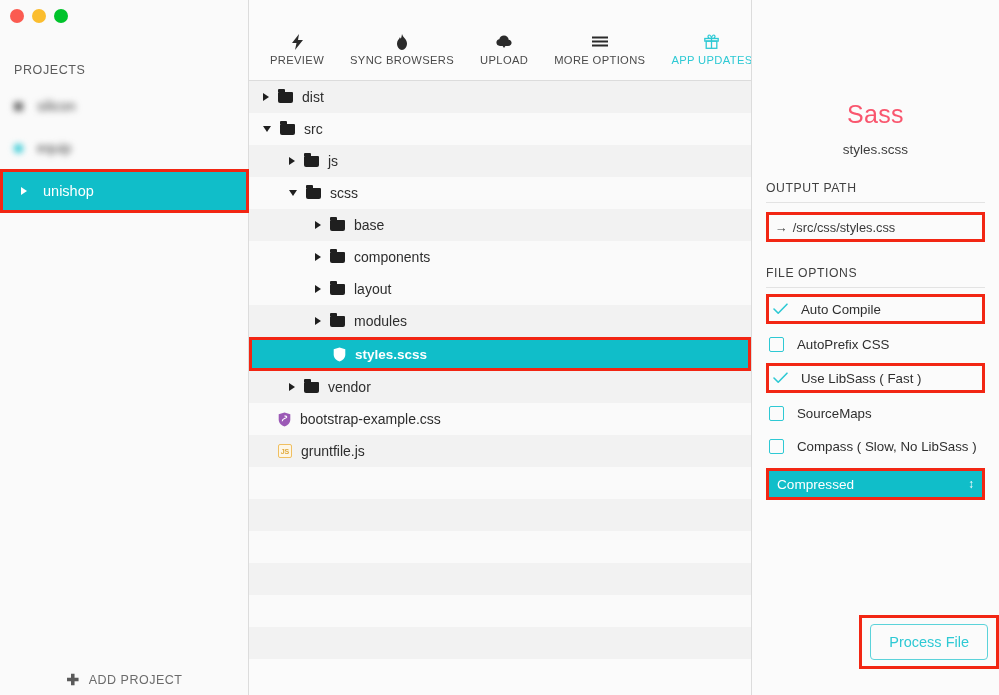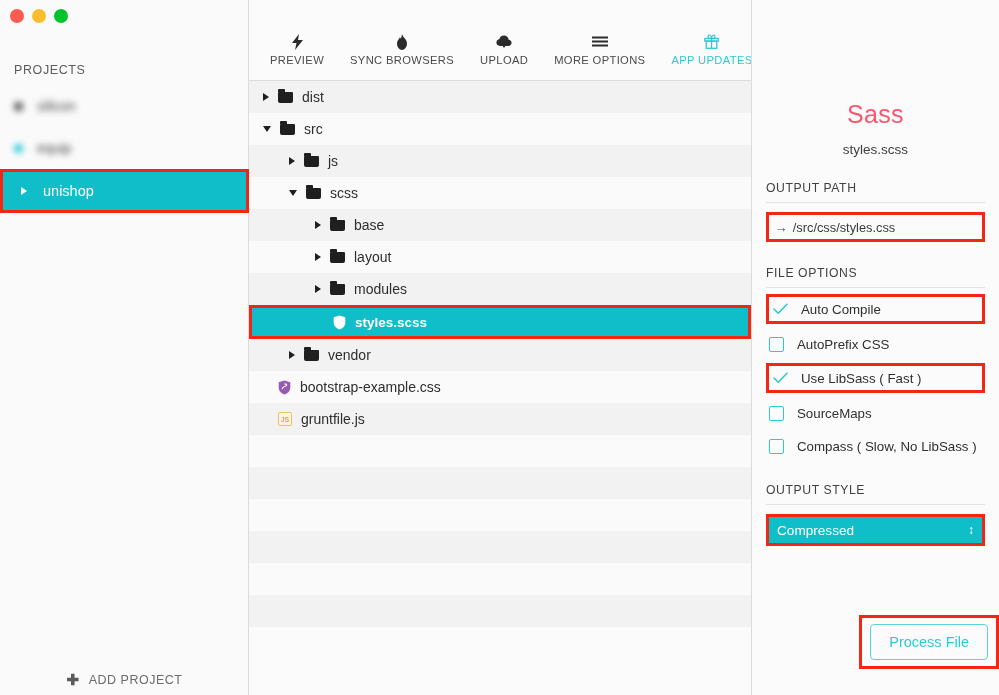--- a/index.html
+++ b/index.html
@@ -453,20 +453,25 @@
           <span class="label">scss</span>
         </div>
         <div class="row odd" style="padding-left:66px">
           <span class="arrow right"></span>
           <span class="folder-ico"></span>
           <span class="label">base</span>
         </div>
         <div class="row even" style="padding-left:66px">
           <span class="arrow right"></span>
           <span class="folder-ico"></span>
+          <span class="label">components</span>
+        </div>
+        <div class="row even" style="padding-left:66px">
+          <span class="arrow right"></span>
+          <span class="folder-ico"></span>
           <span class="label">layout</span>
         </div>
         <div class="row odd" style="padding-left:66px">
           <span class="arrow right"></span>
           <span class="folder-ico"></span>
           <span class="label">modules</span>
         </div>
         <div class="row even selected" style="padding-left:66px">
           <span class="arrow none"></span>
           <span class="sass-ico">
@@ -541,21 +546,20 @@
         <div class="opt">
           <span class="cbox"></span>
           <span>SourceMaps</span>
         </div>
         <div class="opt">
           <span class="cbox"></span>
           <span>Compass ( Slow, No LibSass )</span>
         </div>
       </div>
 
-    <div class="section-label">OUTPUT STYLE</div>
     <div class="select-box">
       <span>Compressed</span>
       <span class="caret">↕</span>
     </div>
 
     <div class="process-wrap">
       <div class="process-outer">
         <button class="process-btn">Process File</button>
       </div>
     </div>

